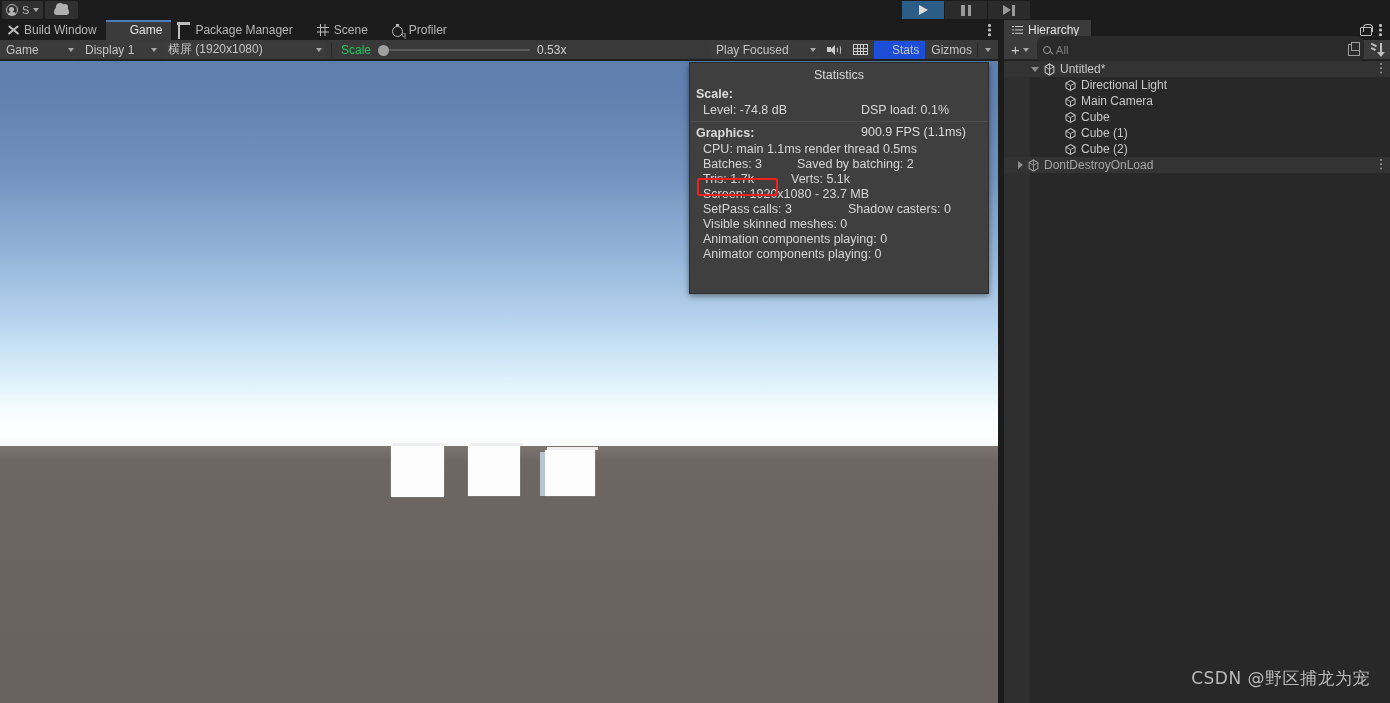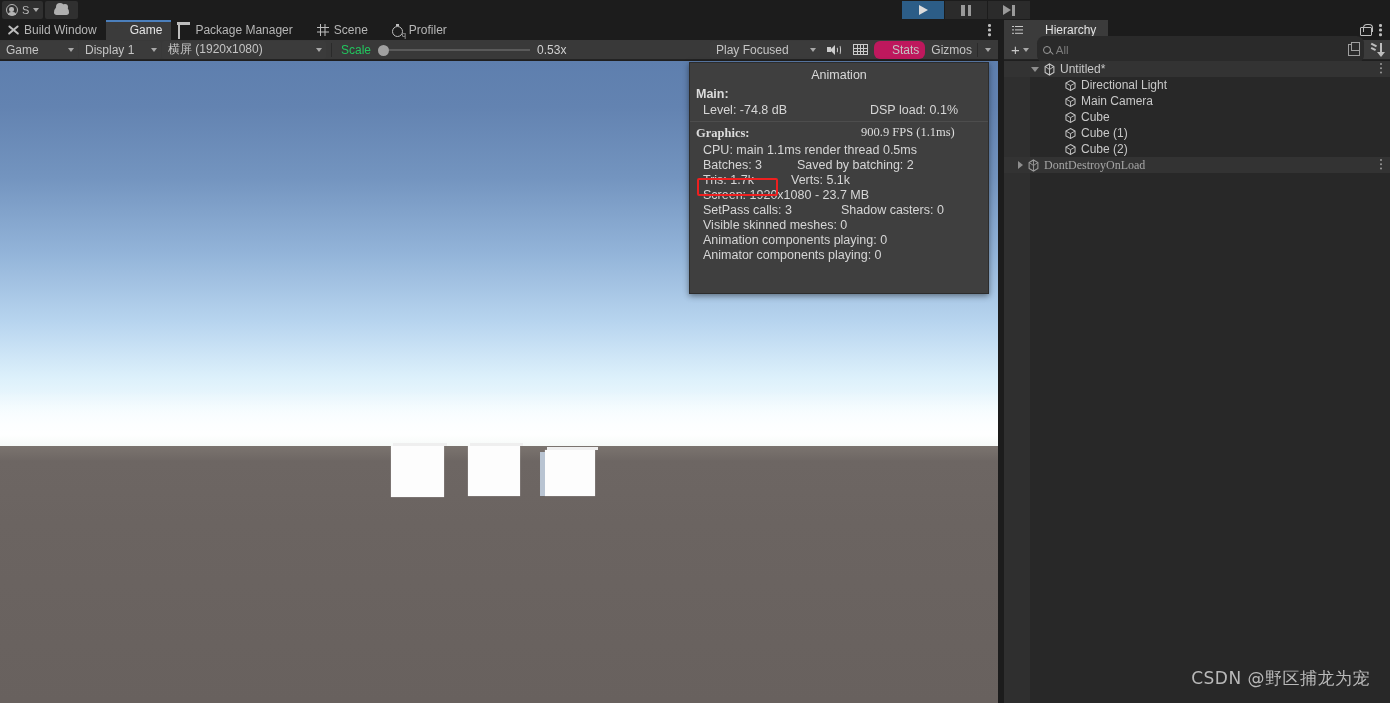--- a/index.html
+++ b/index.html
@@ -168,21 +168,21 @@
     position: absolute; left: 0; top: 2px; width: 11px; height: 11px;
     border-radius: 50%; background: #a0a0a0;
   }
   .scale-val { color: #d0d0d0; font-size: 12px; margin-left: 7px; }
   .gb-right { position: absolute; right: 3px; display: flex; align-items: center; }
   .iconbtn {
     height: 18px; min-width: 22px; display: flex; align-items: center;
     justify-content: center; color: #c4c4c4; font-size: 12px;
     padding: 0 6px; position: relative;
   }
-  .iconbtn.pressed { background: #be185d; border-radius: 6px; padding-left: 18px; }
+  .iconbtn.pressed { background: #1d4ed8; border-radius: 0; padding-left: 18px; }
   .spk { position: relative; width: 14px; height: 12px; }
   .spk .body {
     position: absolute; left: 0; top: 3.5px; width: 4px; height: 5px; background: #cbcbcb;
   }
   .spk .cone {
     position: absolute; left: 3px; top: 1px; width: 0; height: 0;
     border-top: 5px solid transparent; border-bottom: 5px solid transparent;
     border-right: 5px solid #cbcbcb;
   }
   .spk .w1, .spk .w2 {
@@ -256,21 +256,21 @@
     position: absolute; left: 697px; top: 178px; width: 81px; height: 18px;
     border: 2px solid #ee2020; border-radius: 2px; pointer-events: none;
   }
 
   
   .hier-tabbar {
     position: absolute; left: 1004px; top: 20px; width: 386px; height: 20px;
     background: #1c1c1c; display: flex; align-items: center;
   }
   .hier-tab {
-    height: 20px; display: flex; align-items: center; gap: 22px;
+    height: 20px; display: flex; align-items: center; gap: 5px;
     padding: 0 12px 0 8px; background: #3b3b3b; color: #e2e2e2; font-size: 12px;
   }
   .ic-hlist { width: 11px; height: 10px; position: relative; }
   .ic-hlist::before {
     content: ""; position: absolute; left: 3px; top: 0.5px; width: 8px; height: 1.4px;
     background: #c9c9c9; box-shadow: 0 3.4px 0 #c9c9c9, 0 6.8px 0 #c9c9c9;
   }
   .ic-hlist::after {
     content: ""; position: absolute; left: 0; top: 0.5px; width: 1.6px; height: 1.4px;
     background: #c9c9c9; box-shadow: 0 3.4px 0 #c9c9c9, 0 6.8px 0 #c9c9c9;
@@ -515,52 +515,52 @@
     <div class="cube" style="left:545px;top:389px;width:50px;height:46px;">
       <span class="side"></span>
         <span class="topface"></span>
     </div>
   </div>
 
   <div class="blue-edge"></div>
   <div class="vdiv"></div>
 
   <div class="stats-panel">
-    <div class="stats-title">Animation</div>
-
-    <div class="stats-sec-head">Main:</div>
+    <div class="stats-title">Statistics</div>
+
+    <div class="stats-sec-head">Scale:</div>
     <div class="srow">
       <span>Level: -74.8 dB</span>
-      <span class="scol2" style="left:180px;text-align:center;">DSP load: 0.1%</span>
+      <span class="scol2" style="left:171px;text-align:center;">DSP load: 0.1%</span>
     </div>
 
     <div class="stats-divider"></div>
 
-    <div class="stats-sec-head" style="position:relative;font-family:Liberation Serif, serif;">
+    <div class="stats-sec-head" style="position:relative;">
       <span>Graphics:</span>
       <span class="hdr-fps" style="font-weight:normal;">900.9 FPS (1.1ms)</span>
     </div>
 
     <div class="srow">
       <span>CPU: main 1.1ms  render thread 0.5ms</span>
     </div>
     <div class="srow">
       <span>Batches: 3</span>
       <span class="scol2" style="left:107px;">Saved by batching: 2</span>
     </div>
     <div class="srow">
       <span>Tris: 1.7k</span>
       <span class="scol2" style="left:101px;">Verts: 5.1k</span>
     </div>
     <div class="srow">
       <span>Screen: 1920x1080 - 23.7 MB</span>
     </div>
     <div class="srow">
       <span>SetPass calls: 3</span>
-      <span class="scol2" style="left:151px;">Shadow casters: 0</span>
+      <span class="scol2" style="left:158px;">Shadow casters: 0</span>
     </div>
     <div class="srow">
       <span>Visible skinned meshes: 0</span>
     </div>
     <div class="srow">
       <span>Animation components playing: 0</span>
     </div>
     <div class="srow">
       <span>Animator components playing: 0</span>
     </div>
@@ -669,20 +669,20 @@
 
     <div class="hrow scene">
       <span class="hrow-indent" style="width:14px;"></span>
       <span class="tri-right"></span>
       <span class="ic-unity">
         <svg viewBox="0 0 16 16" width="13" height="13">
             <path d="M8 1.2 13.4 4.3v7.4L8 14.8 2.6 11.7V4.3Z" fill="none" stroke="#9d9d9d" stroke-width="1.3"></path>
             <path d="M8 1.2 8 8 2.6 4.3M8 8l5.4-3.7M8 8v6.8" stroke="#9d9d9d" stroke-width="1.1" fill="none"></path>
           </svg>
       </span>
-      <span style="color:#a6a6a6;font-family:Liberation Serif, serif;">DontDestroyOnLoad</span>
+      <span style="color:#a6a6a6;">DontDestroyOnLoad</span>
       <span class="kebab-sm"></span>
     </div>
   </div>
 
   <div class="watermark">CSDN @野区捕龙为宠</div>
 
 </div>
 
 </body></html>

